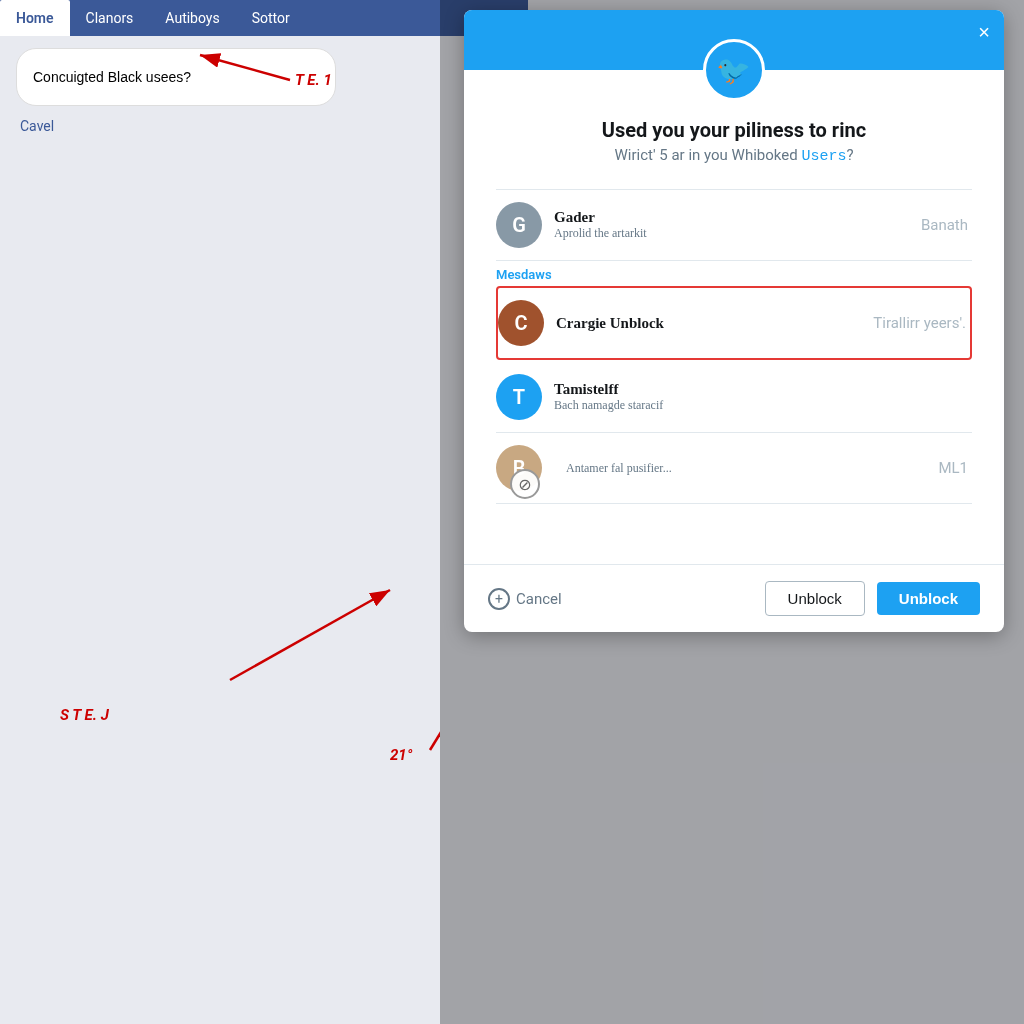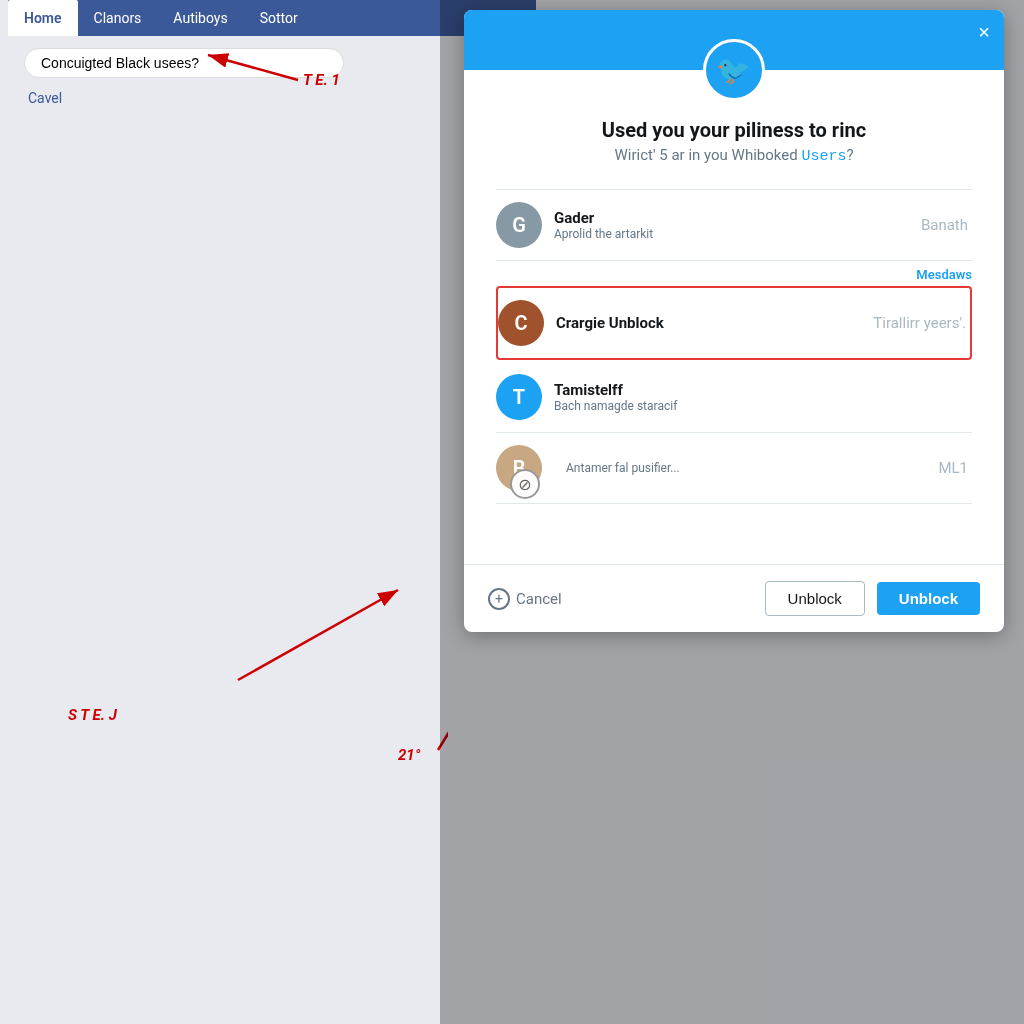--- a/index.html
+++ b/index.html
@@ -8,21 +8,21 @@
       background: #e8eaf0;
       width: 1024px;
       height: 1024px;
       overflow: hidden;
       position: relative;
     }
 
     
     .left-panel {
       position: absolute;
-      left: 8px; top: 0;
+      left: 0; top: 0;
       width: 528px;
       height: 1024px;
       background: #e8eaf0;
     }
 
     .nav-bar {
       display: flex;
       background: #3b5998;
       padding: 0;
       height: 36px;
@@ -45,21 +45,21 @@
     }
 
     .search-area {
       padding: 12px 16px;
       background: #e8eaf0;
     }
     .search-box {
       background: #fff;
       border: 1px solid #ddd;
       border-radius: 20px;
-      padding: 6px 16px;
+      padding: 20px 16px;
       font-size: 14px;
       width: 320px;
       outline: none;
     }
     .cancel-link {
       color: #3b5998;
       font-size: 14px;
       margin-top: 12px;
       display: block;
       cursor: pointer;
@@ -183,20 +183,21 @@
       overflow: hidden;
       display: flex;
       align-items: center;
       justify-content: center;
       font-size: 20px;
       color: #fff;
       font-weight: 600;
     }
     .user-info {
       flex: 1;
+      font-family: Liberation Serif, serif;
     }
     .user-name {
       font-size: 15px;
       font-weight: 700;
       color: #14171a;
     }
     .user-handle {
       font-size: 12px;
       color: #657786;
     }
@@ -204,21 +205,20 @@
       font-size: 15px;
       color: #aab8c2;
       margin-left: auto;
       padding-right: 4px;
     }
     .section-label {
       font-size: 13px;
       color: #1da1f2;
       font-weight: 600;
       padding: 6px 0 2px 0;
-      text-align: right;
     }
 
     
     .modal-footer {
       display: flex;
       align-items: center;
       justify-content: flex-end;
       padding: 16px 24px;
       border-top: 1px solid #e1e8ed;
       gap: 12px;

